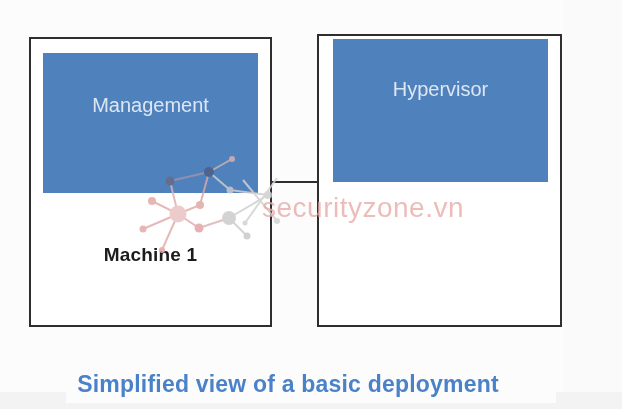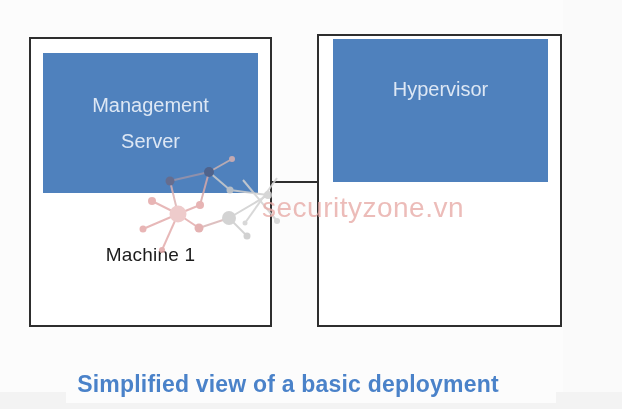--- a/index.html
+++ b/index.html
@@ -40,21 +40,21 @@
     font-size:20px;line-height:36px;
     text-align:center;
     box-sizing:border-box;
   }
   .component.c1{left:12px;top:14px;width:215px;height:140px;padding-top:34px;}
   .component.c2{left:14px;top:3px;width:215px;height:143px;padding-top:32px;}
   .machine-label{
     position:absolute;left:0;width:100%;
     text-align:center;
     color:#1c1c1c;
-    font-size:19px;font-weight:400;
+    font-size:19px;font-weight:700;
     letter-spacing:0.2px;
   }
   .machine.m1 .machine-label{top:205px;}
   .machine.m2 .machine-label{top:215px;}
   .connector{
     position:absolute;left:272px;top:181px;width:45px;height:2px;
     background:var(--box-border,#2e2e2e);
   }
   .wm-logo{
     position:absolute;left:135px;top:148px;width:230px;height:110px;
@@ -81,21 +81,20 @@
 <div class="canvas">
 
   <div class="right-margin"></div>
   <div class="corner-strip left"></div>
   <div class="corner-strip right"></div>
   <div class="bottom-strip"></div>
 
   <div class="machine m1">
     <div class="component c1">
       <div>Management</div>
-      <div>Server</div>
     </div>
     <div class="machine-label">Machine 1</div>
   </div>
 
   <div class="connector"></div>
 
   <div class="machine m2">
     <div class="component c2">
       <div>Hypervisor</div>
     </div>

